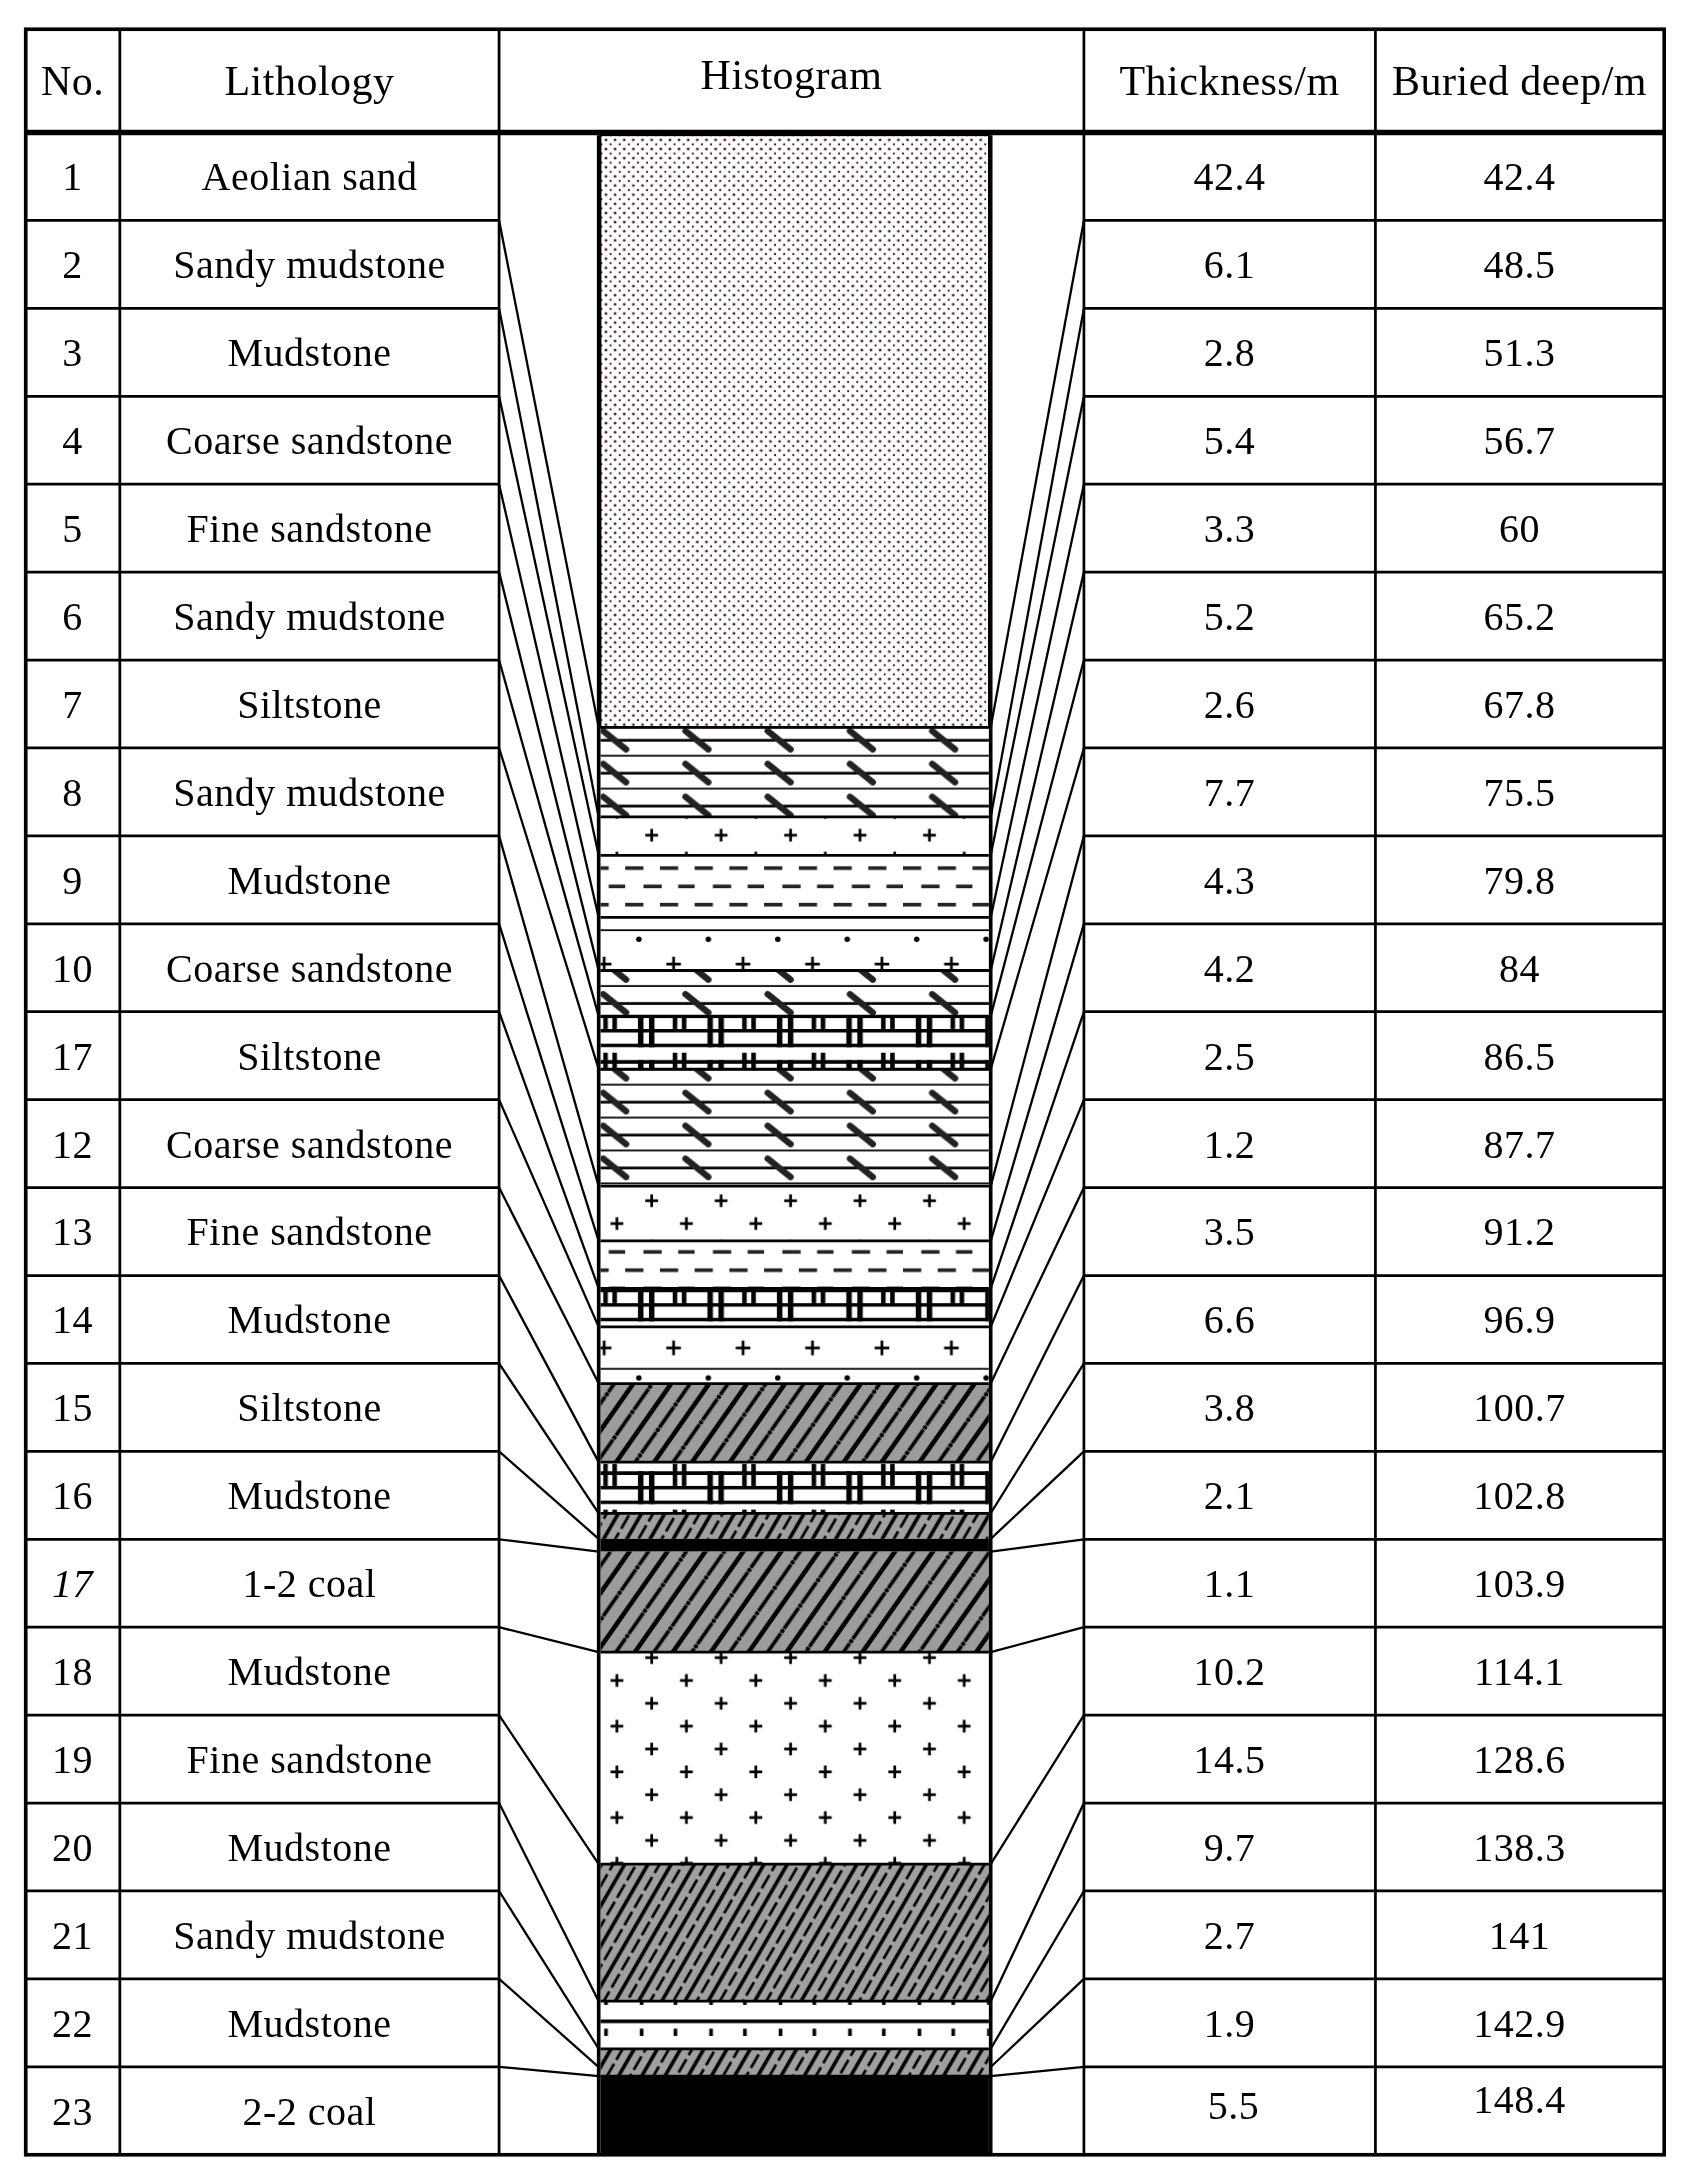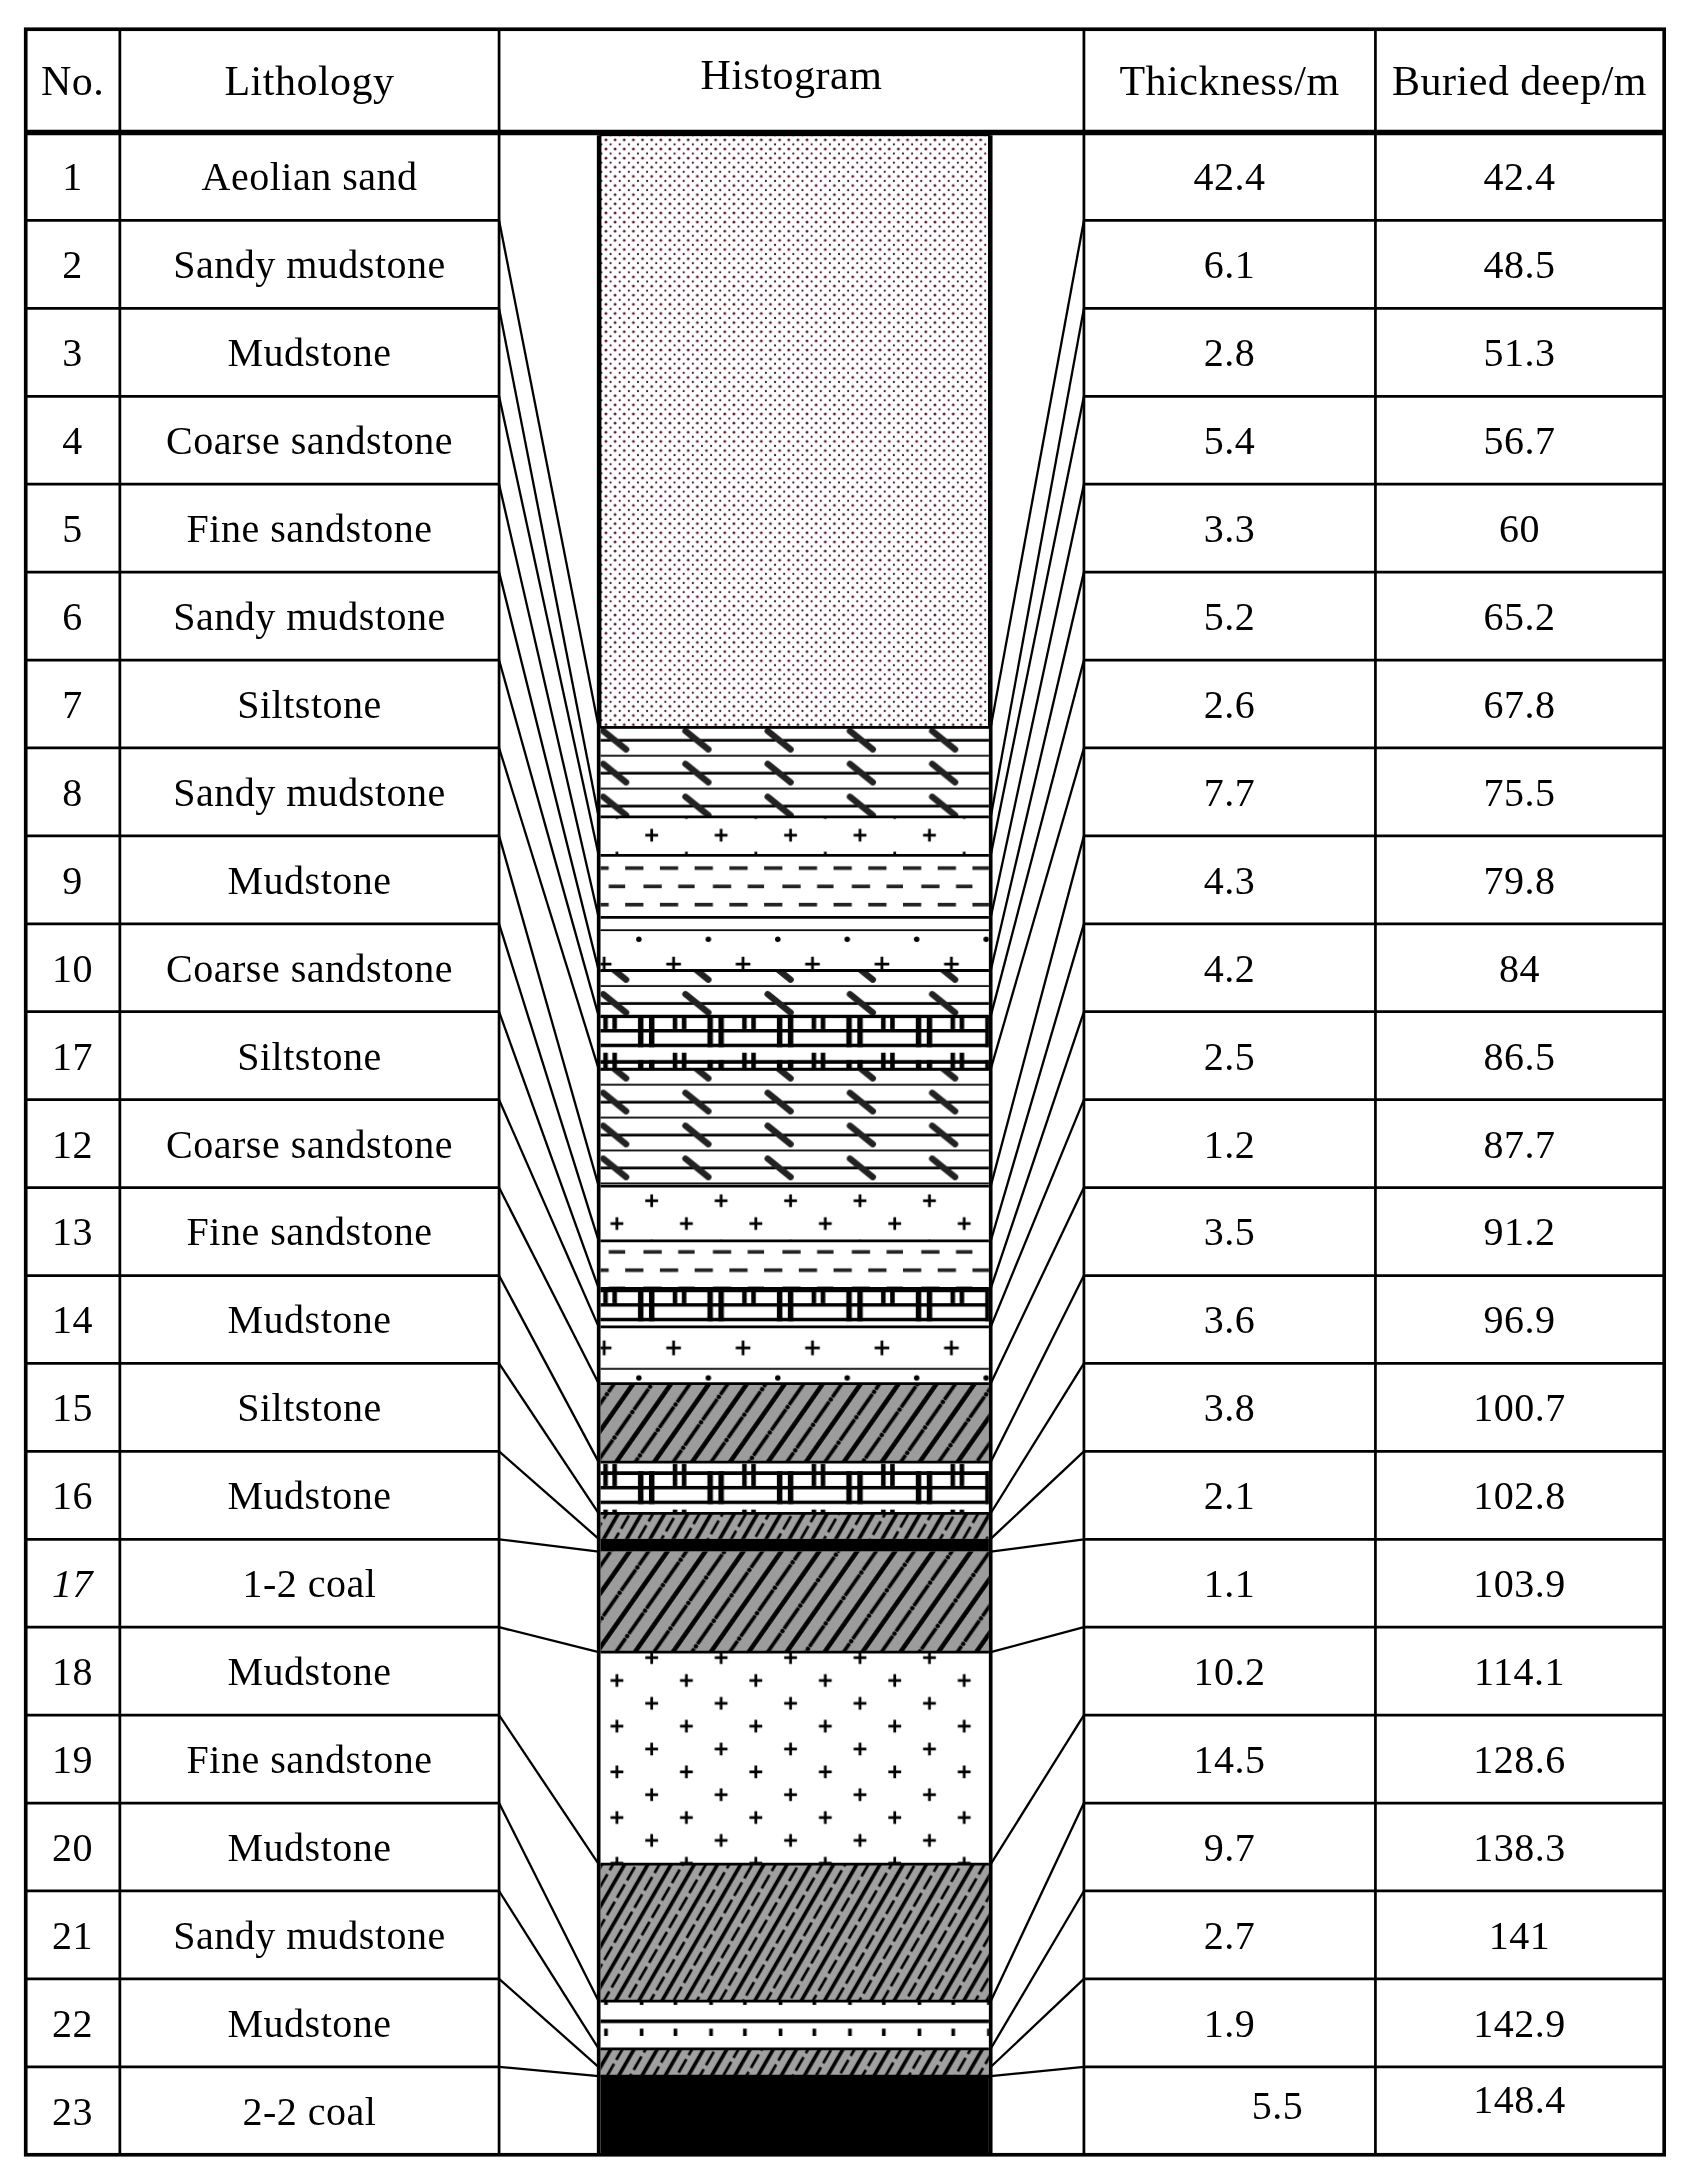--- a/index.html
+++ b/index.html
@@ -313,21 +313,21 @@
       </div>
       <div>
         <div class="cell-text" style="left: 25.6px; top: 1187px; width: 94px; height: 88px;">13</div>
         <div class="cell-text" style="left: 120px; top: 1187px; width: 379px; height: 88px;">Fine sandstone</div>
         <div class="cell-text" style="left: 1084px; top: 1187px; width: 291px; height: 88px;">3.5</div>
         <div class="cell-text" style="left: 1375px; top: 1187px; width: 289px; height: 88px;">91.2</div>
       </div>
       <div>
         <div class="cell-text" style="left: 25.6px; top: 1275px; width: 94px; height: 88px;">14</div>
         <div class="cell-text" style="left: 120px; top: 1275px; width: 379px; height: 88px;">Mudstone</div>
-        <div class="cell-text" style="left: 1084px; top: 1275px; width: 291px; height: 88px;">3.6</div>
+        <div class="cell-text" style="left: 1084px; top: 1275px; width: 291px; height: 88px;">6.6</div>
         <div class="cell-text" style="left: 1375px; top: 1275px; width: 289px; height: 88px;">96.9</div>
       </div>
       <div>
         <div class="cell-text" style="left: 25.6px; top: 1363px; width: 94px; height: 88px;">15</div>
         <div class="cell-text" style="left: 120px; top: 1363px; width: 379px; height: 88px;">Siltstone</div>
         <div class="cell-text" style="left: 1084px; top: 1363px; width: 291px; height: 88px;">3.8</div>
         <div class="cell-text" style="left: 1375px; top: 1363px; width: 289px; height: 88px;">100.7</div>
       </div>
       <div>
         <div class="cell-text" style="left: 25.6px; top: 1451px; width: 94px; height: 88px;">16</div>
@@ -367,18 +367,18 @@
       </div>
       <div>
         <div class="cell-text" style="left: 25.6px; top: 1979px; width: 94px; height: 88px;">22</div>
         <div class="cell-text" style="left: 120px; top: 1979px; width: 379px; height: 88px;">Mudstone</div>
         <div class="cell-text" style="left: 1084px; top: 1979px; width: 291px; height: 88px;">1.9</div>
         <div class="cell-text" style="left: 1375px; top: 1979px; width: 289px; height: 88px;">142.9</div>
       </div>
       <div>
         <div class="cell-text" style="left: 25.6px; top: 2067px; width: 94px; height: 88px;">23</div>
         <div class="cell-text" style="left: 120px; top: 2067px; width: 379px; height: 88px;">2-2 coal</div>
-        <div class="cell-text" style="left: 1132px; top: 2067px; width: 291px; height: 76px;">5.5</div>
+        <div class="cell-text" style="left: 1088px; top: 2067px; width: 291px; height: 76px;">5.5</div>
         <div class="cell-text" style="left: 1375px; top: 2067px; width: 289px; height: 64px;">148.4</div>
       </div>
     </div>
 </div>
 
 
 </body></html>

